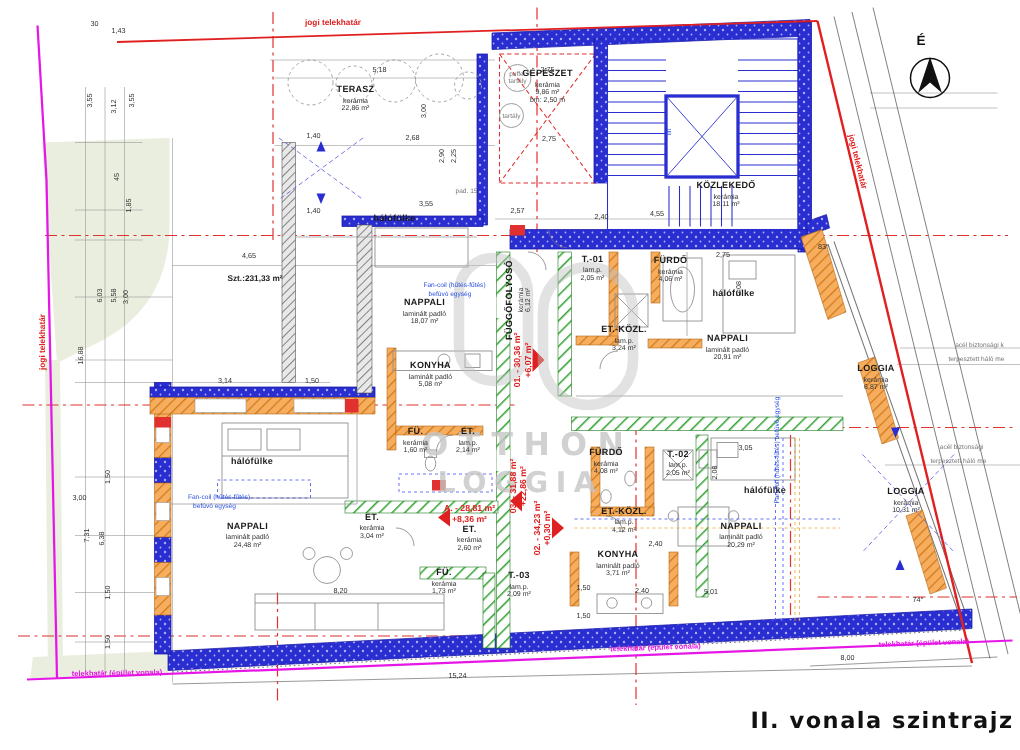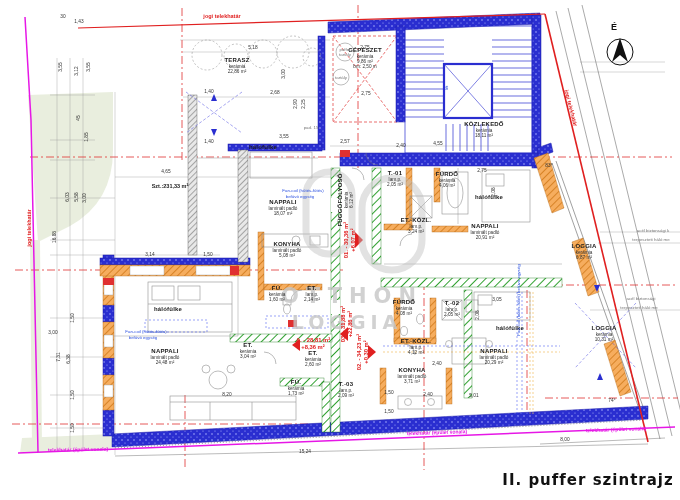--- a/index.html
+++ b/index.html
@@ -482,15 +482,15 @@
       <div class="lbl c-grey" style="left: 639px; top: 308px;">terpesztett háló me</div>
       <div class="lbl c-grey" style="left: 345px; top: 50px;">puffer</div>
       <div class="lbl c-grey" style="left: 345px; top: 55px;">tartály</div>
       <div class="lbl c-grey" style="left: 341px; top: 78px;">tartály</div>
       <div class="lbl c-grey" style="left: 311px; top: 128px;">pad. 15</div>
       <div class="lbl c-blue" style="left: 447px; top: 88px; --r: -90deg;">lift</div>
     </div>
 
 <div id="site-area" style="left:170px;top:186px">Szt.:231,33 m²</div>
 <div id="north-label" style="left:614px;top:27px">É</div>
-<div id="page-title" style="left:588px;top:480px">II. puffer szintrajz</div>
+<div id="page-title" style="left:588px;top:480px">II. vonala szintrajz</div>
 
 </div>
 
 </body></html>

